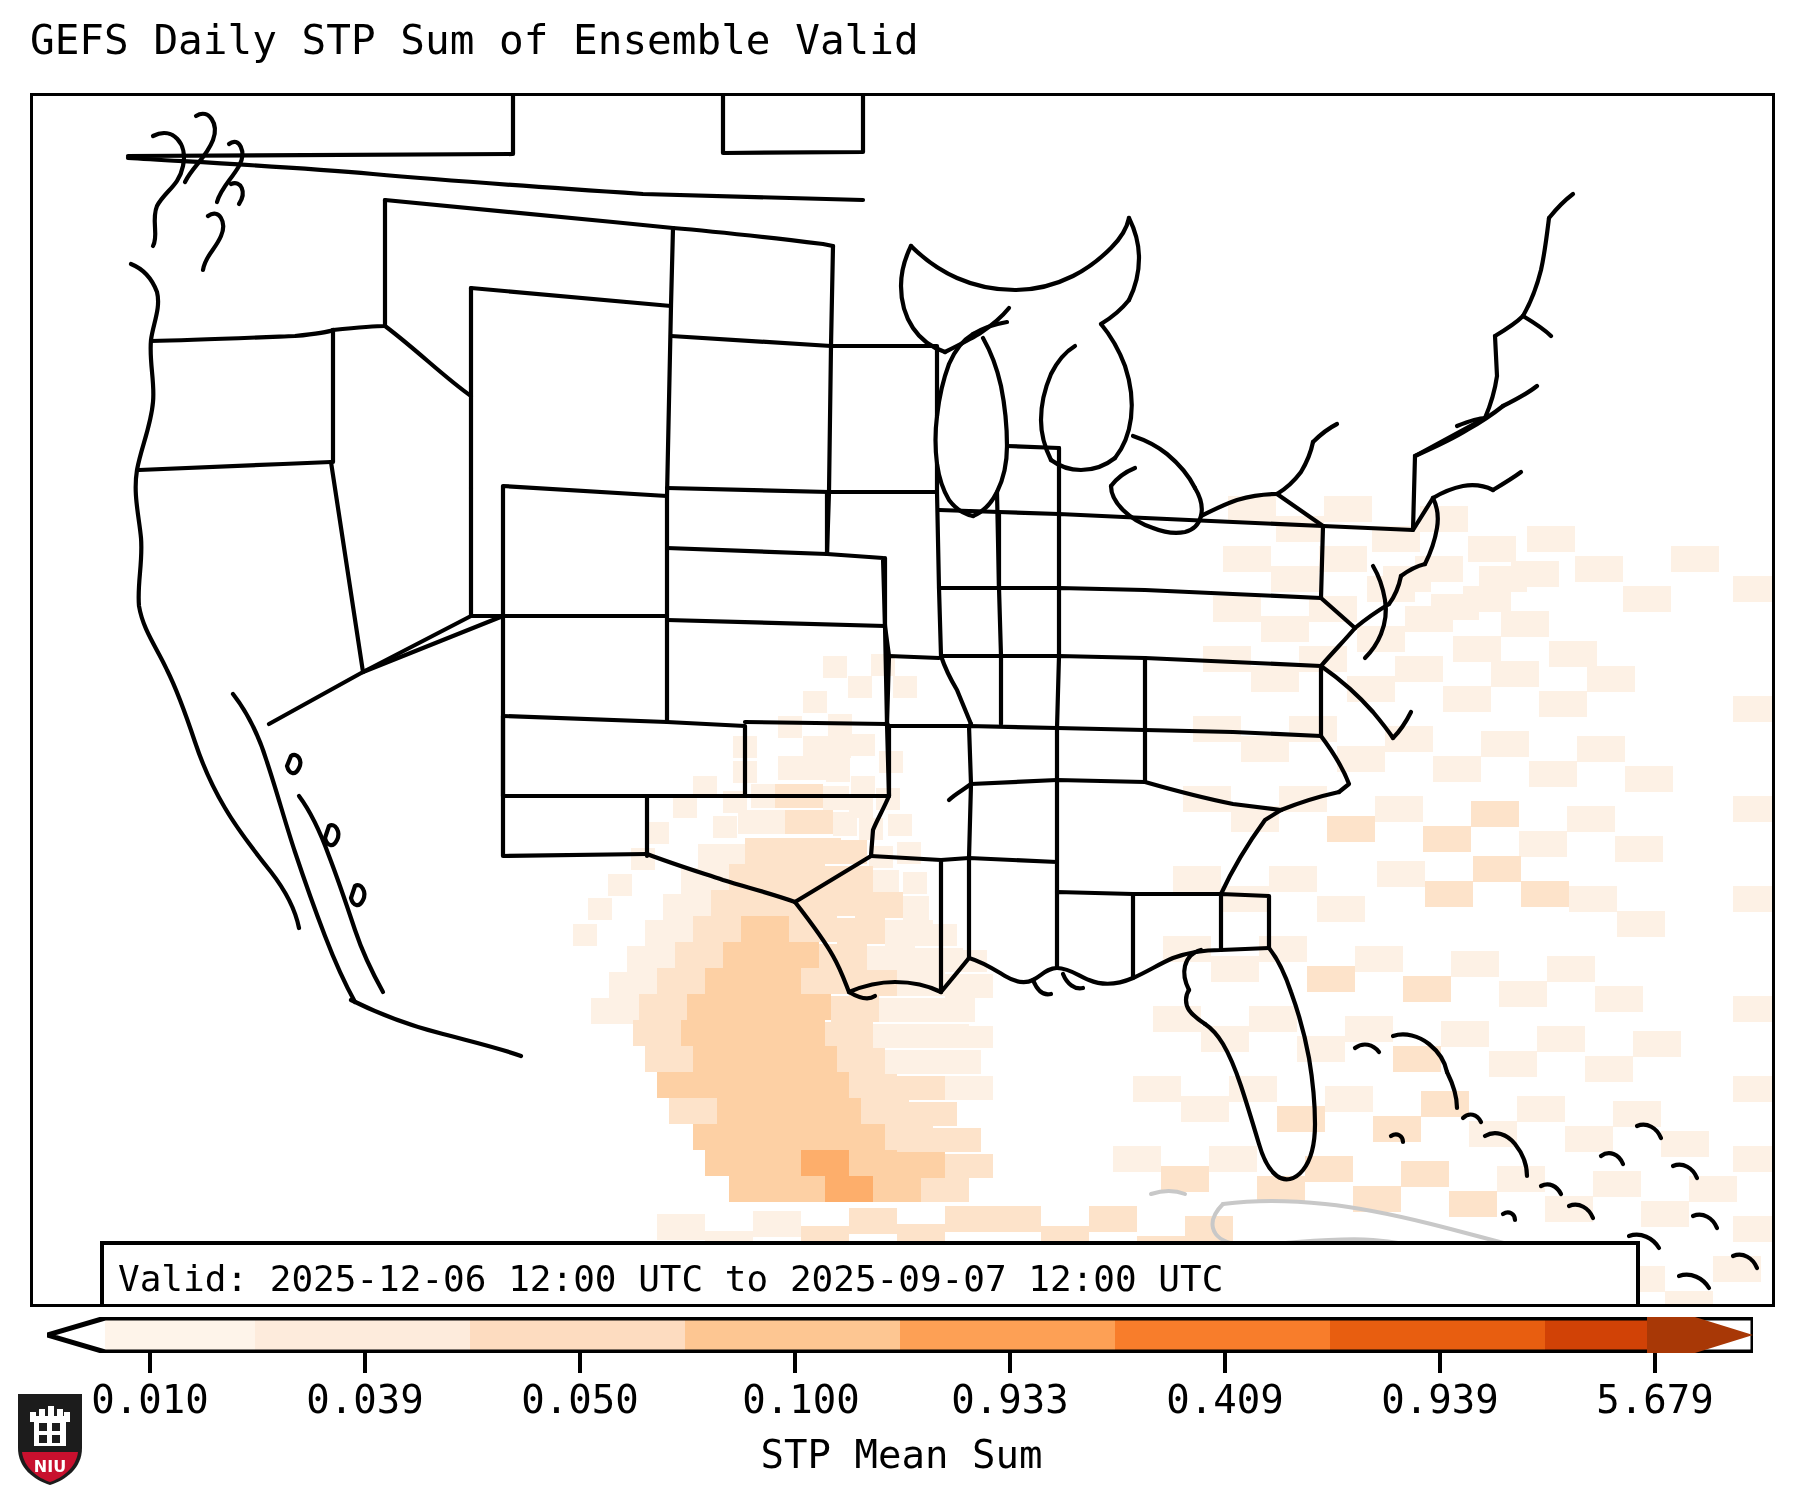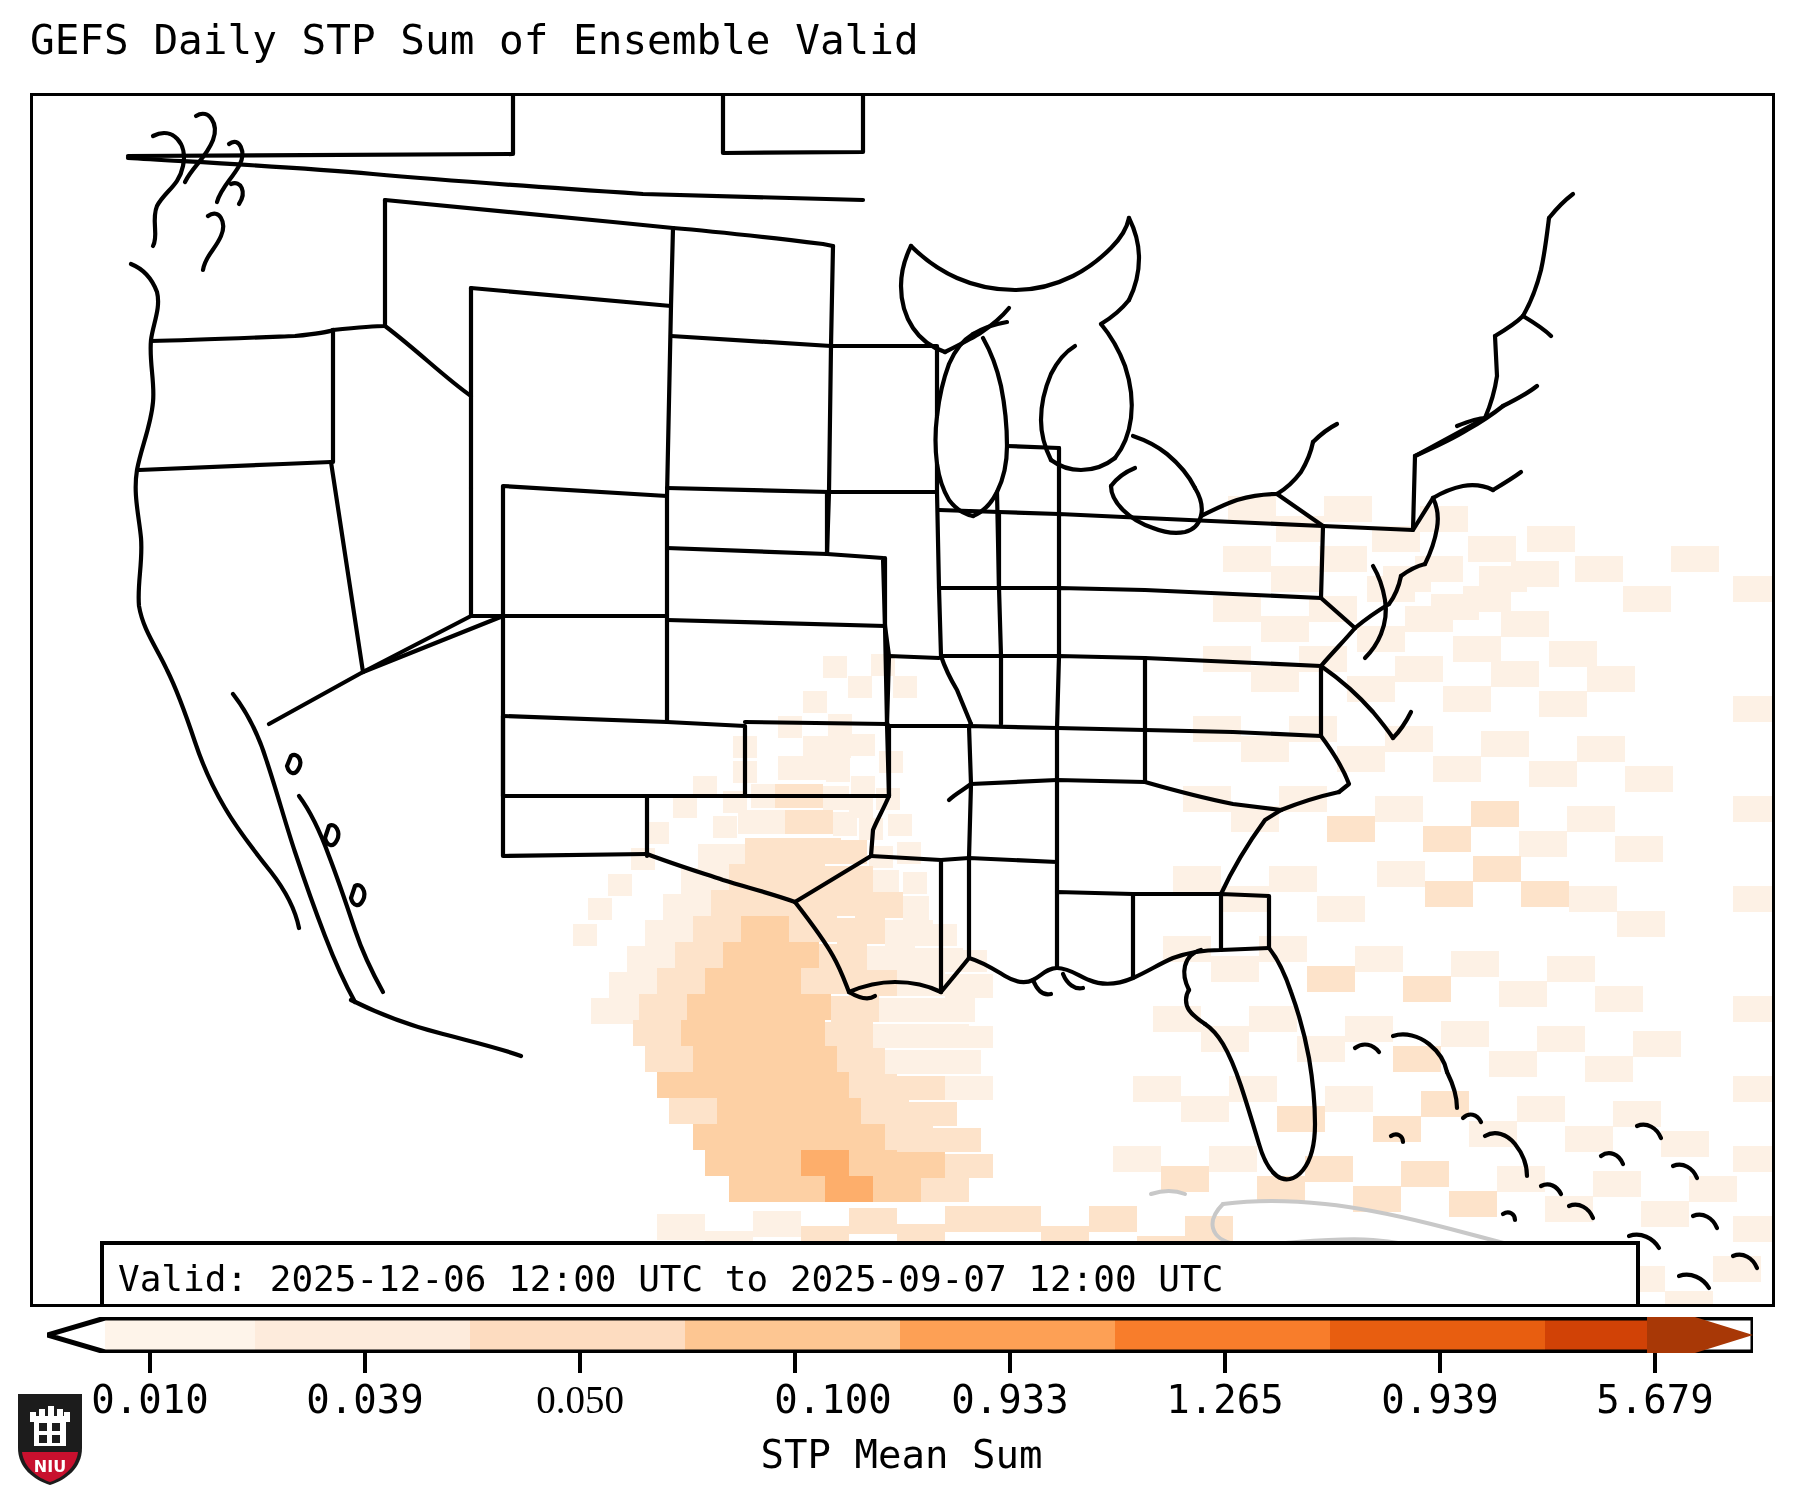--- a/index.html
+++ b/index.html
@@ -564,27 +564,27 @@
   </svg>
   <svg style="position:absolute;left:1647px;top:10px;width:108px;height:36px;" viewBox="0 0 108 36" preserveAspectRatio="none">
     <polygon points="0,0 48,0 106,18 48,36 0,36" fill="#a83806"></polygon>
   </svg>
   <div id="cbar-ticks">
       <div class="cbar-tick" style="left: 148px;"></div>
       <div class="cbar-label" style="left: 150px;">0.010</div>
       <div class="cbar-tick" style="left: 363px;"></div>
       <div class="cbar-label" style="left: 365px;">0.039</div>
       <div class="cbar-tick" style="left: 578px;"></div>
-      <div class="cbar-label" style="left: 580px; font-family: Liberation Serif, serif;">0.050</div>
+      <div class="cbar-label" style="left: 580px;">0.050</div>
       <div class="cbar-tick" style="left: 793px;"></div>
-      <div class="cbar-label" style="left: 833px; text-align: center;">0.100</div>
+      <div class="cbar-label" style="left: 801px; text-align: center;">0.100</div>
       <div class="cbar-tick" style="left: 1008px;"></div>
       <div class="cbar-label" style="left: 1010px;">0.933</div>
       <div class="cbar-tick" style="left: 1223px;"></div>
-      <div class="cbar-label" style="left: 1225px;">1.265</div>
+      <div class="cbar-label" style="left: 1225px;">0.409</div>
       <div class="cbar-tick" style="left: 1438px;"></div>
       <div class="cbar-label" style="left: 1440px;">0.939</div>
       <div class="cbar-tick" style="left: 1653px;"></div>
       <div class="cbar-label" style="left: 1655px;">5.679</div>
     </div>
 </div>
 
 <div id="cbar-axis-label">STP Mean Sum</div>
 
 <svg id="niu-logo" viewBox="0 0 72 98">

